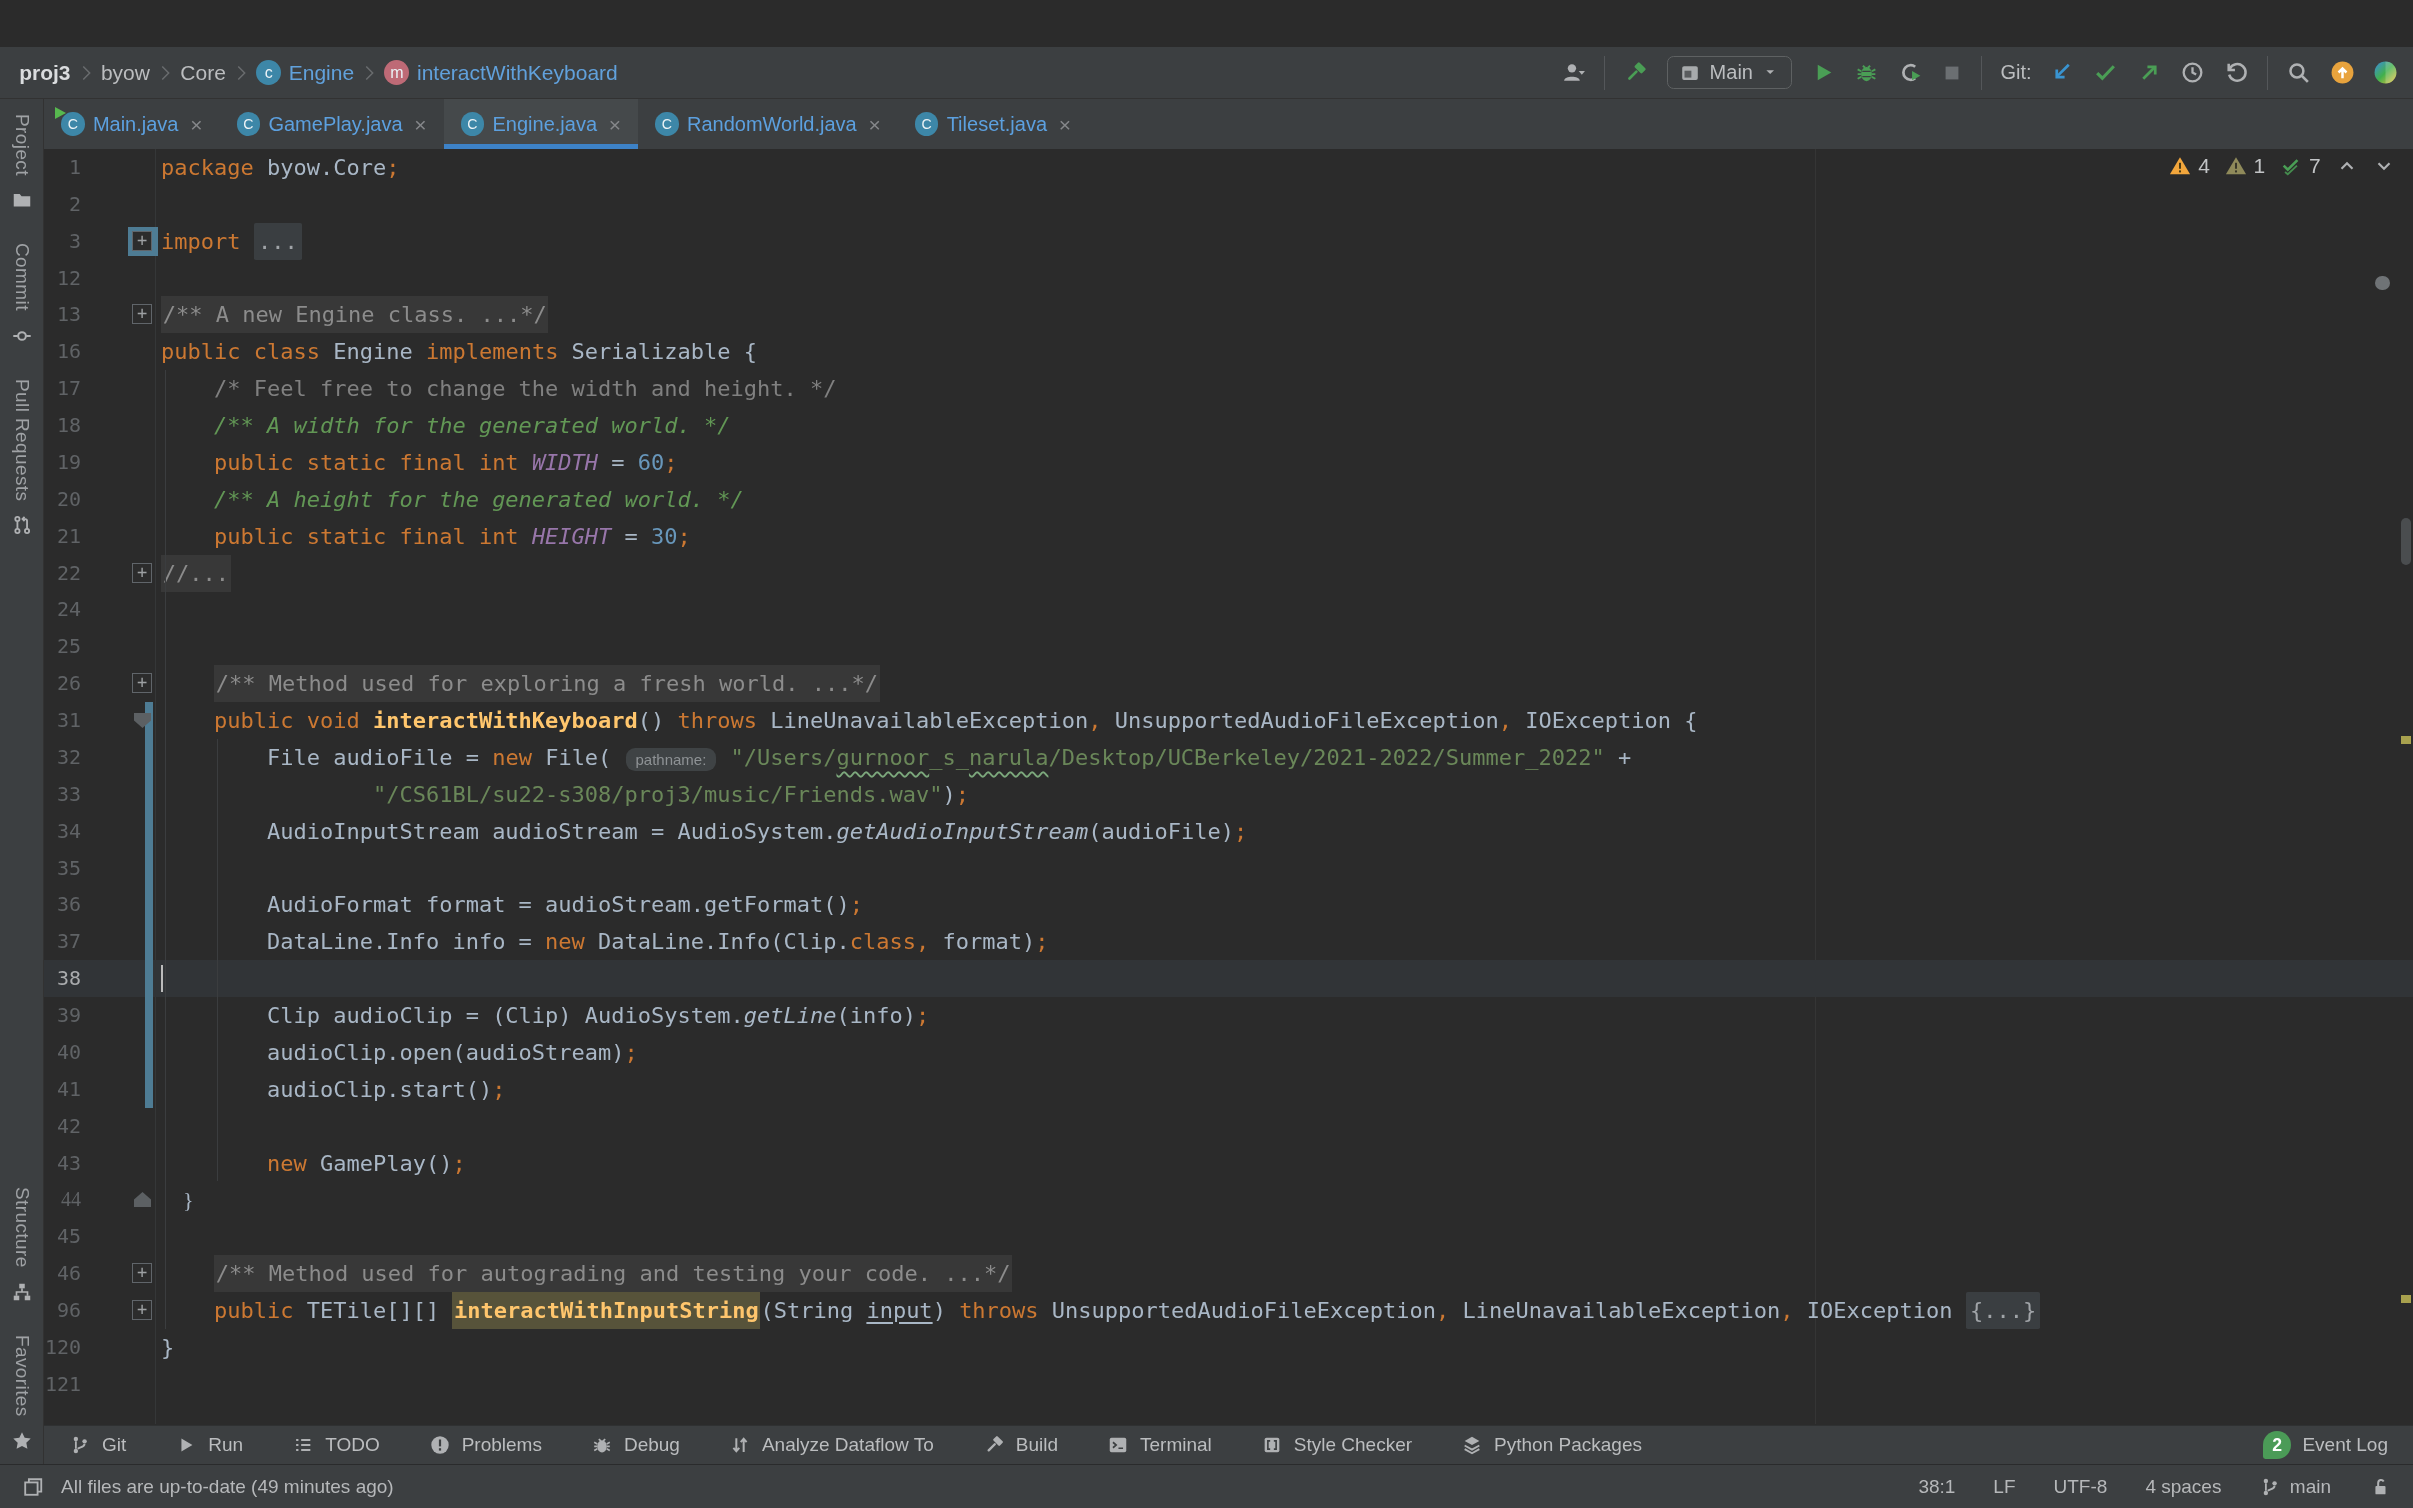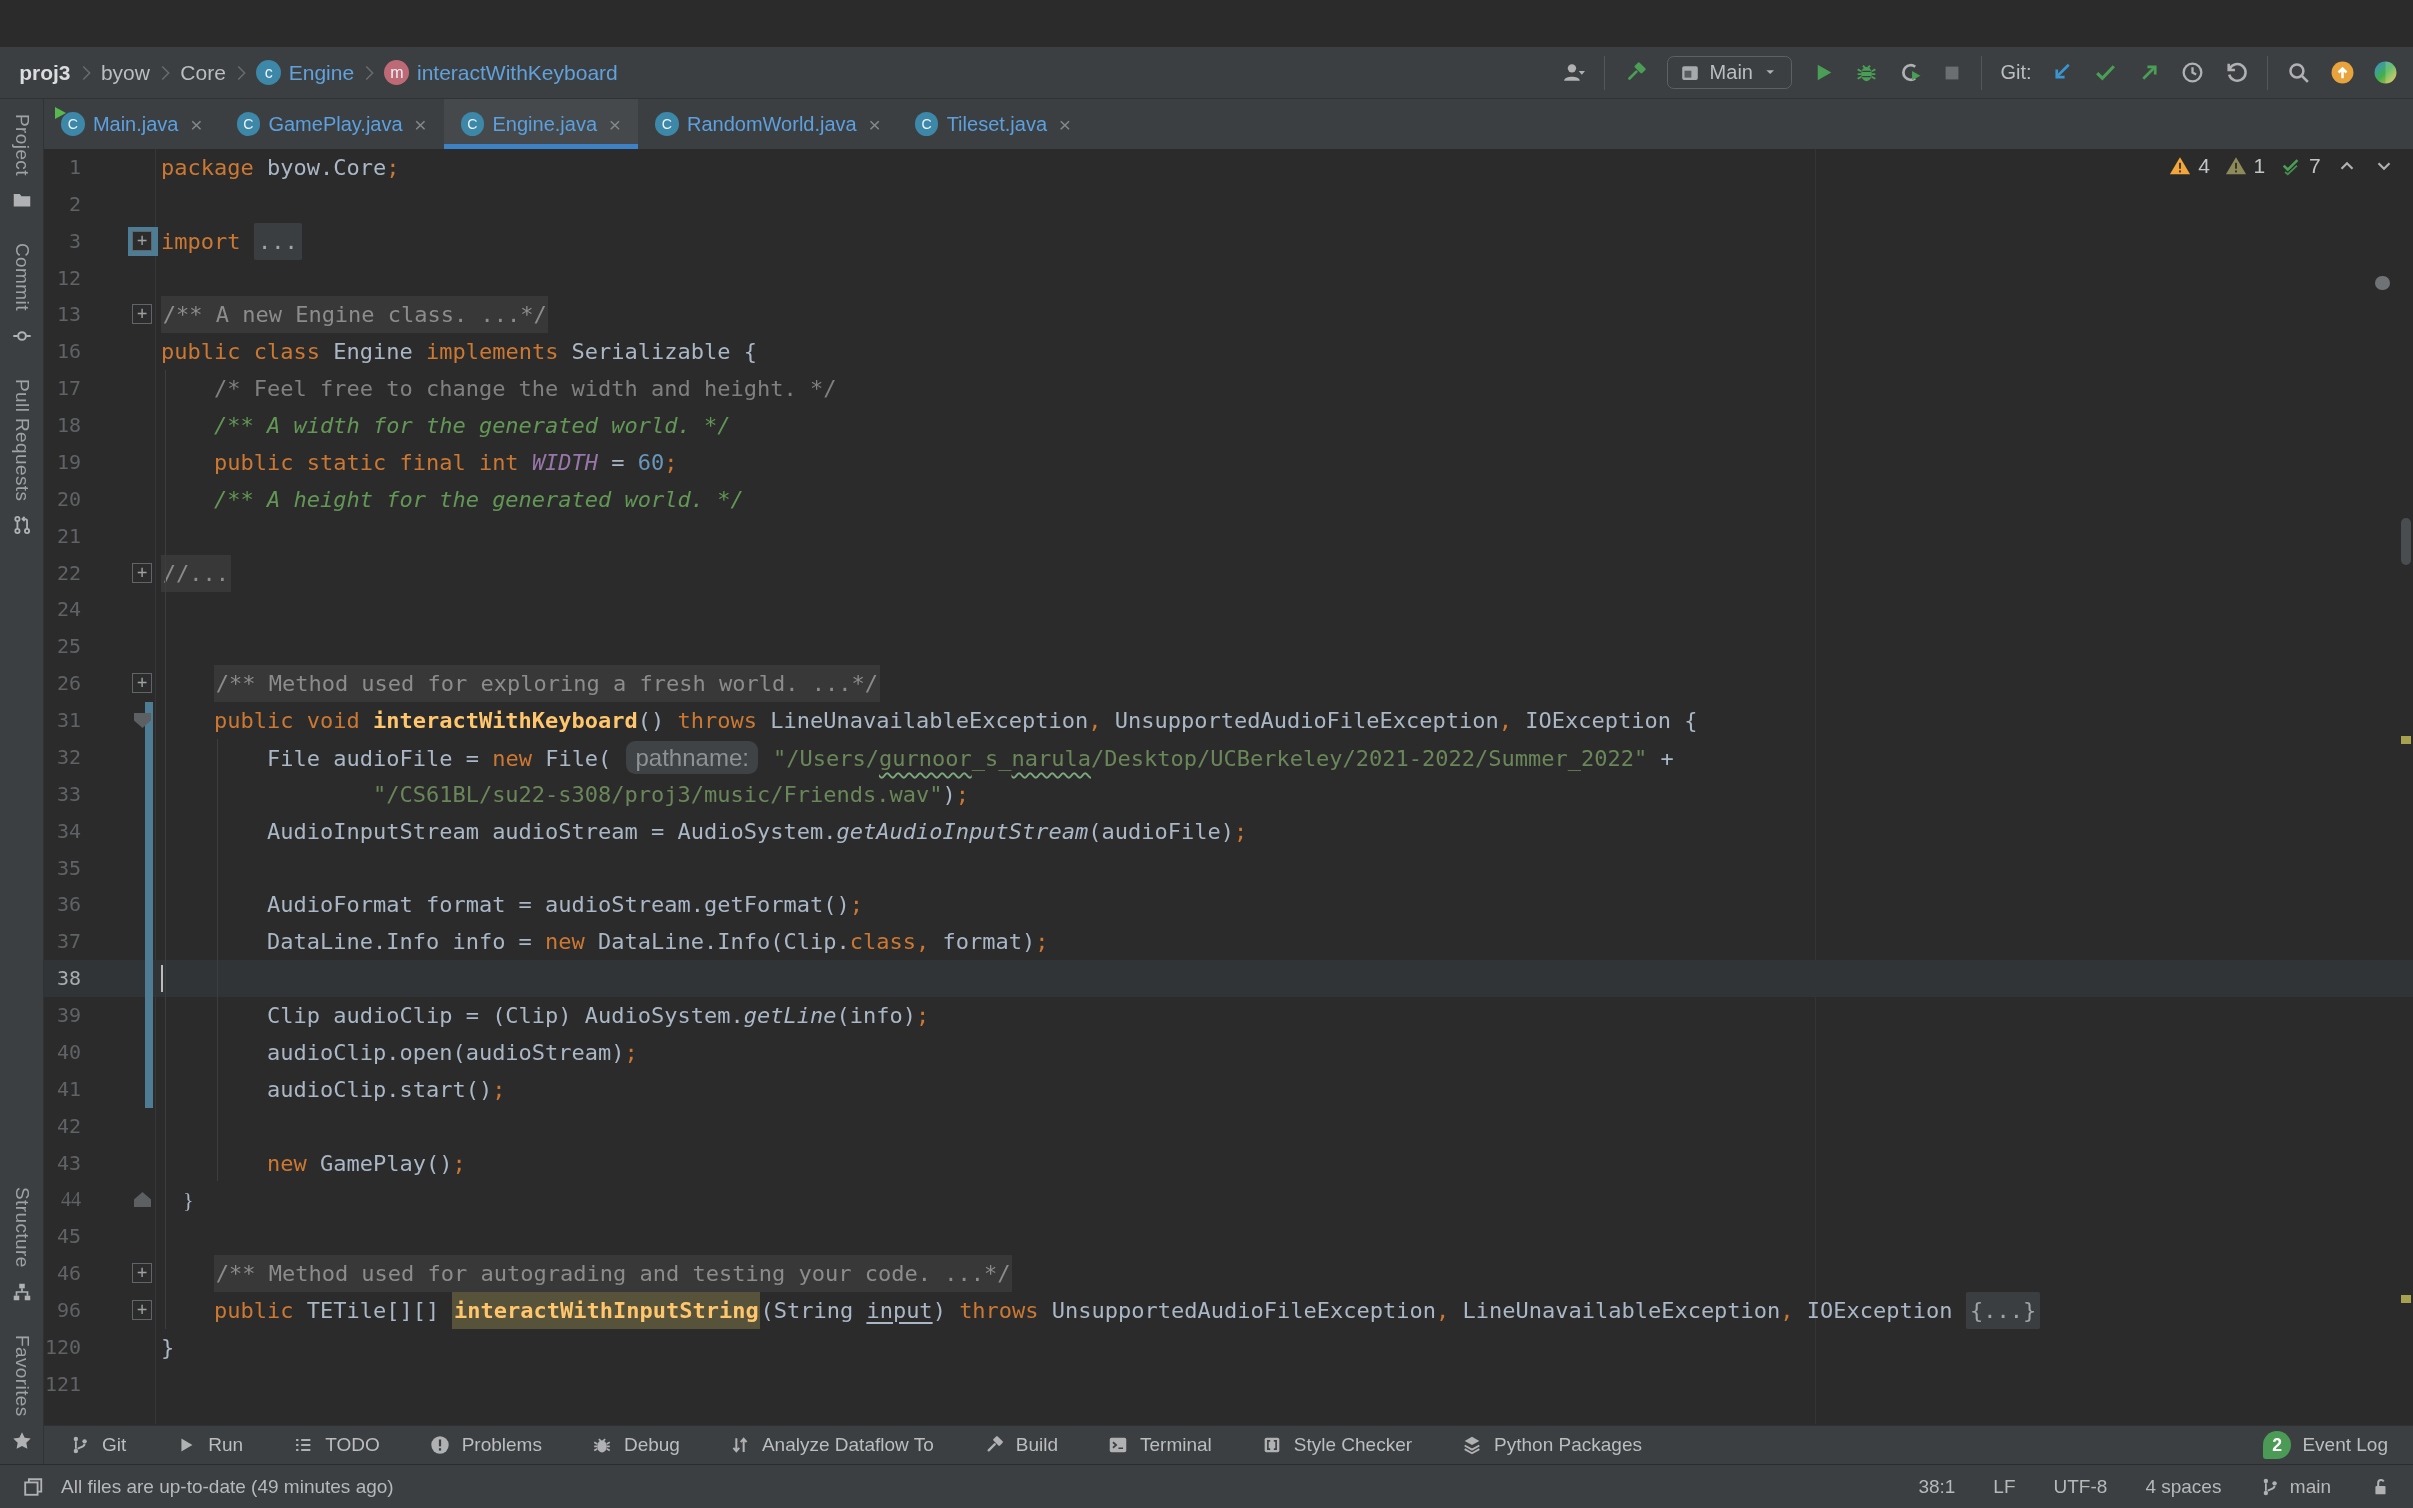--- a/index.html
+++ b/index.html
@@ -95,21 +95,21 @@
   .tk-const{color:#9876AA;font-style:italic}
   .tk-mth{color:#FFC66D;font-weight:bold}
   .tk-mthhl{color:#FFC66D;font-weight:bold;background:#57533A;padding:5.9px 1.7px}
   .tk-mthi{color:#A9B7C6;font-style:italic}
   .tk-str{color:#6A8759}
   .tk-strtypo{color:#6A8759;text-decoration:underline;text-decoration-style:wavy;
               text-decoration-color:#7CA87C;text-decoration-thickness:1.7px;text-underline-offset:5.9px}
   .tk-cmtfold{color:#8C8C8C;background:#383838;padding:5.9px 1.7px}
   .tk-foldbox{color:#A0A4A8;background:#3A3E41;padding:5.9px 4.2px;border-radius:1.7px}
   .tk-hint{background:#3F4345;color:#8E9295;font-family:"Liberation Sans",sans-serif;
-           font-size:24px;padding:3.4px 9.2px;border-radius:9.2px;margin:0 1.7px}
+           font-size:15px;padding:3.4px 9.2px;border-radius:9.2px;margin:0 1.7px}
   .tk-param{color:#A9B7C6;text-decoration:underline;text-underline-offset:4.2px}
 
   .inspections{position:absolute;top:5px;right:18.4px;display:flex;align-items:center;gap:15px;
                font-family:"Liberation Sans",sans-serif;font-size:21px;color:#C2C4C6}
   .insp-item{display:flex;align-items:center;gap:6.7px}
   .analysis-dot{position:absolute;right:23.5px;top:127px;width:14.2px;height:14.2px;border-radius:50%;background:#6F7376}
   .stripe-mark{position:absolute;right:1.7px;width:10px}
   .mark-thumb{top:369px;height:47px;background:#4A4D4F;border-radius:5px}
   .mark-warn1{top:587px;height:8.4px;background:#A8A14E}
   .mark-warn2{top:1146px;height:8.4px;background:#A8A14E}
@@ -416,20 +416,21 @@
         <div class="row" style="top: 295px;">
           <span class="ln">19</span>
           <span class="code"><span class="tk-kw">    public static final int </span><span class="tk-const">WIDTH</span><span class="tk-def"> = </span><span class="tk-num">60</span><span class="tk-punc">;</span></span>
         </div>
         <div class="row" style="top: 332px;">
           <span class="ln">20</span>
           <span class="code"><span class="tk-doc">    /** A height for the generated world. */</span></span>
         </div>
         <div class="row" style="top: 369px; padding-left: 45px;">
           <span class="ln">21</span>
+          <span class="code"><span class="tk-kw">    public static final int </span><span class="tk-const">HEIGHT</span><span class="tk-def"> = </span><span class="tk-num">30</span><span class="tk-punc">;</span></span>
         </div>
         <div class="row" style="top: 406px;">
           <span class="ln">22</span>
           <span class="fold-plus"></span>
           <span class="code"><span class="tk-cmtfold">//...</span></span>
         </div>
         <div class="row" style="top: 442px;">
           <span class="ln">24</span>
           <span class="code"></span>
         </div>

